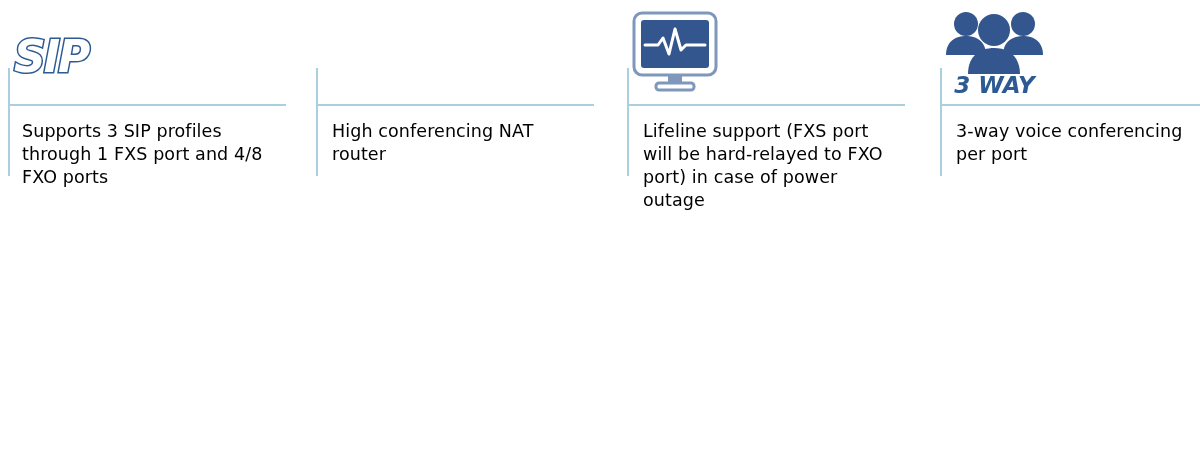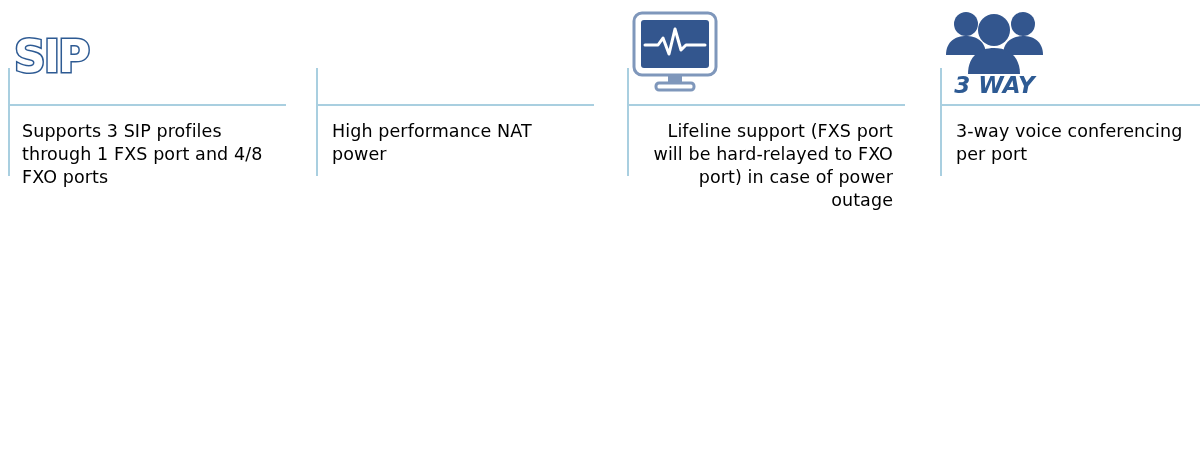--- a/index.html
+++ b/index.html
@@ -61,29 +61,30 @@
     line-height:23px;
     letter-spacing:0.1px;
   }
 
   
   .c1 .vrule,.c1 .hrule{left:8px;}
   .c2 .vrule,.c2 .hrule{left:16px;}
   .c3 .vrule,.c3 .hrule{left:27px;}
   .c4 .vrule,.c4 .hrule{left:40px;}
   .c2 .caption{left:32px;}
-  .c3 .caption{left:43px;text-align:right;}
+  .c3 .caption{left:43px;}
   .c4 .caption{left:56px;width:240px;}
   .c2 .icon-box{margin-left:22px;}
   .c3 .icon-box{margin-left:30px;}
   .c4 .icon-box{margin-left:42px;}
 
   
   .sip-word{
     font-family:"DejaVu Sans", sans-serif;
+    font-style:italic;
     font-weight:bold;
     font-size:44px;
     letter-spacing:-2px;
     color:#ffffff;
     -webkit-text-stroke:3px #2d5a93;
     paint-order:stroke fill;
     line-height:1;
     margin-top:8px;
   }
   .threeway-word{
@@ -110,21 +111,21 @@
       </div>
     </div>
     <div class="vrule"></div>
     <div class="hrule"></div>
     <div class="caption">Supports 3 SIP profiles through 1 FXS port and 4/8 FXO ports</div>
   </div>
 
   <div class="cell r1 c2">
     <div class="vrule"></div>
     <div class="hrule"></div>
-    <div class="caption">High performance NAT power</div>
+    <div class="caption">High conferencing NAT router</div>
   </div>
 
   <div class="cell r1 c3">
     <div class="icon-area">
       <div class="icon-box">
         <svg width="90" height="88" viewBox="0 0 90 88">
           <rect x="4" y="4" width="82" height="62" rx="8" ry="8" fill="none" stroke="#7f97bb" stroke-width="3"></rect>
           <rect x="11" y="11" width="68" height="48" rx="3" ry="3" fill="#33568e"></rect>
           <polyline points="15,36 28,36 33,29 39,45 45,20 51,41 56,36 75,36" fill="none" stroke="#ffffff" stroke-width="3" stroke-linejoin="round" stroke-linecap="round"></polyline>
           <rect x="38" y="66" width="14" height="9" fill="#7f97bb"></rect>

